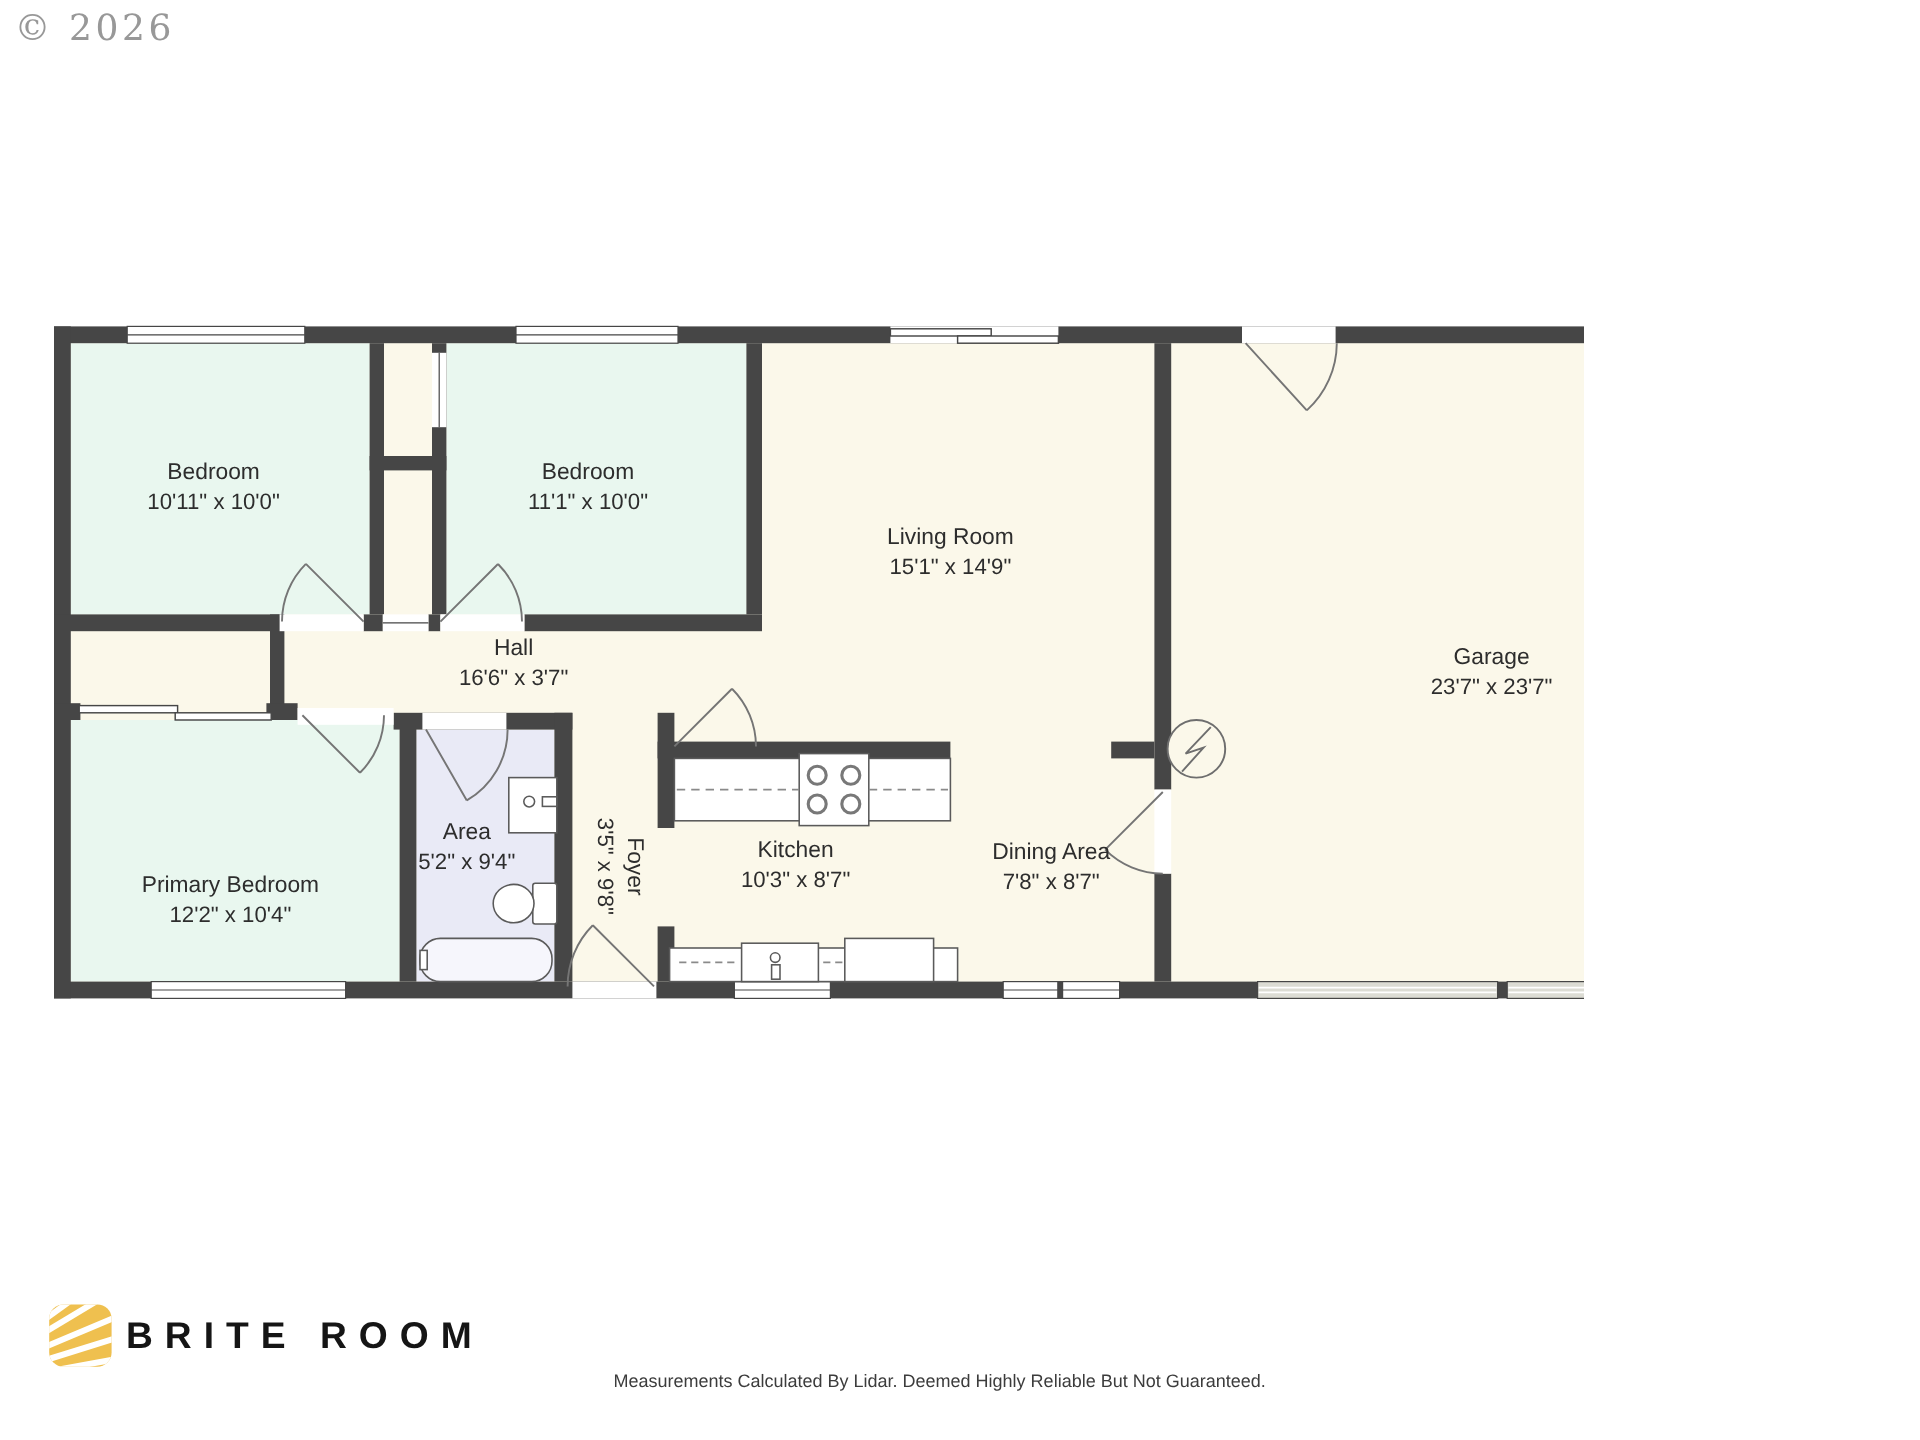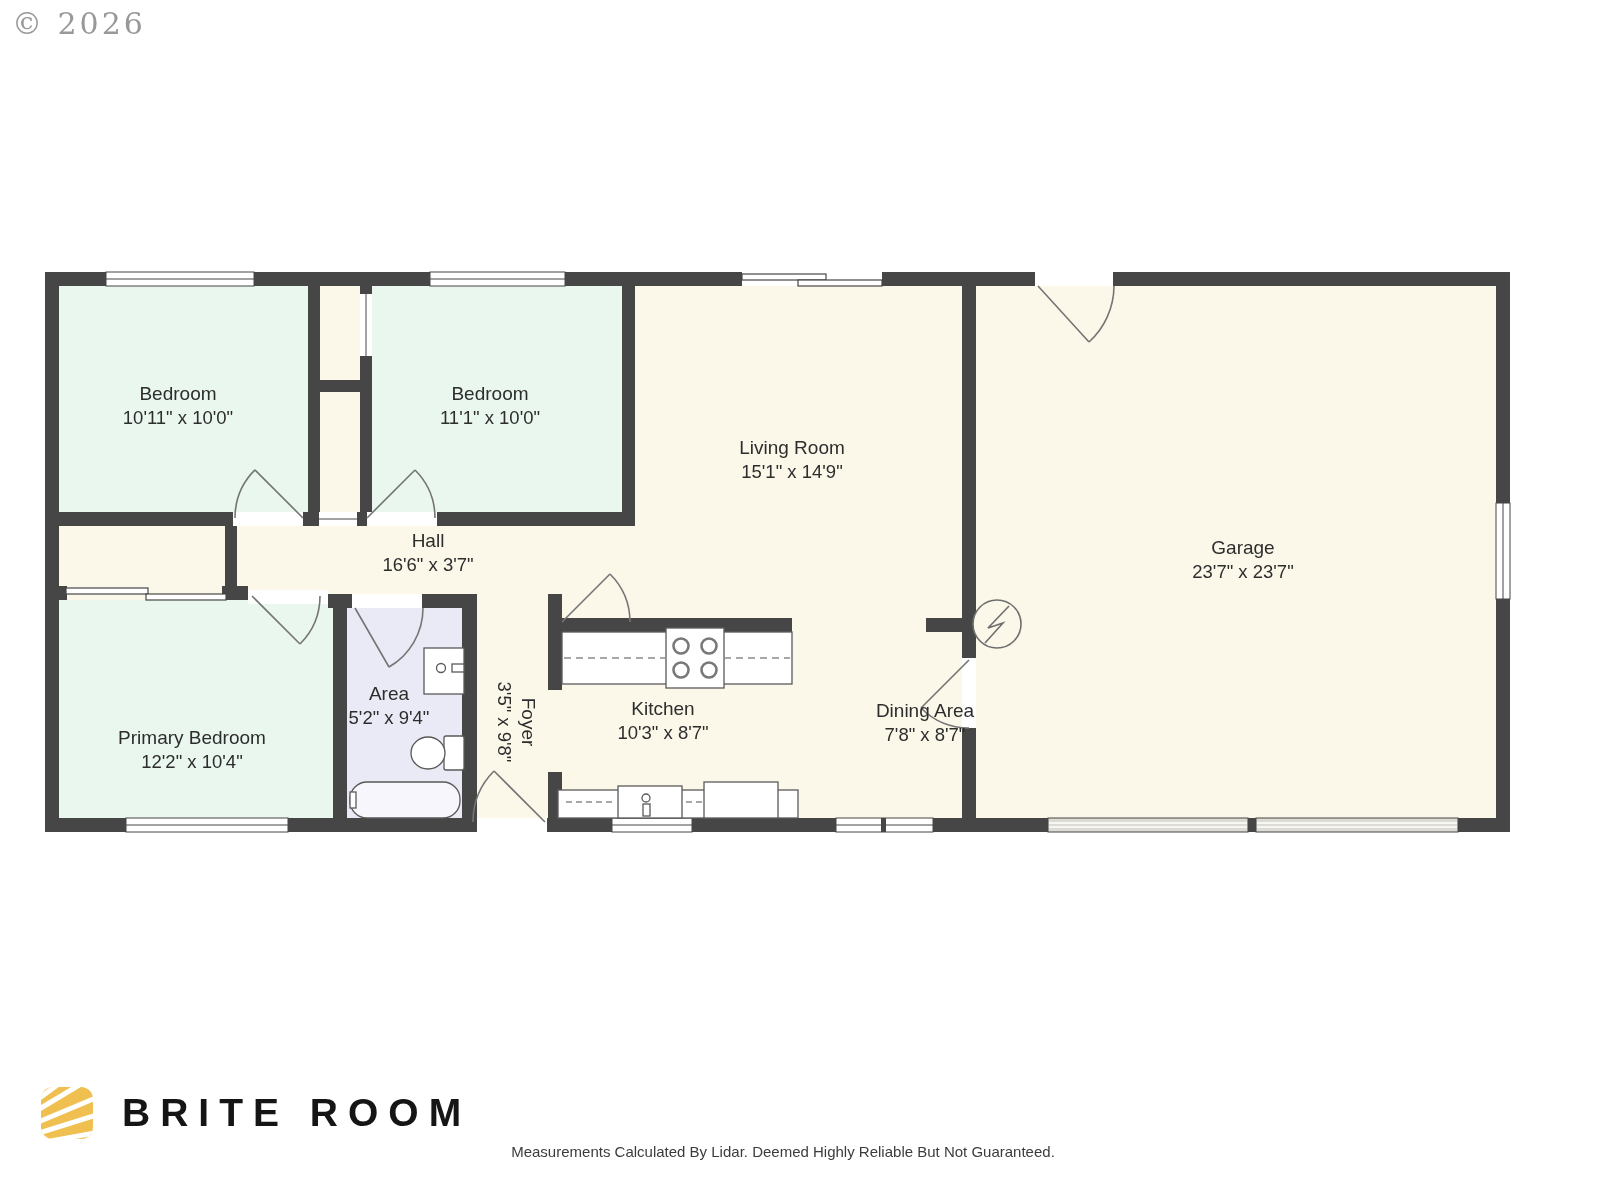--- a/index.html
+++ b/index.html
@@ -1,26 +1,26 @@
 <!DOCTYPE html>
 <html><head>
 <meta charset="utf-8">
 <style>
   html,body{margin:0;padding:0;background:#fff;}
-  .stage{position:relative;width:1600px;height:1200px;background:#fff;overflow:hidden;
+  .stage{position:relative;width:1320px;height:1200px;background:#fff;overflow:hidden;
          font-family:"Liberation Sans",sans-serif;}
   .copyright{position:absolute;left:12px;top:6px;font-family:"DejaVu Serif",serif;
              font-size:30px;letter-spacing:3px;color:#8d8d8d;opacity:.9;}
   svg.plan{position:absolute;left:0;top:0;}
   .label{position:absolute;transform:translate(-50%,0);text-align:center;color:#2d2d2d;white-space:nowrap;}
   .label .rname{font-size:19px;line-height:23px;}
   .label .rdims{font-size:18.5px;line-height:25px;}
   .label.rot{transform:translate(-50%,-50%) rotate(90deg);}
   .brand{position:absolute;left:40px;top:1086px;display:flex;align-items:center;}
-  .brand-text{margin-left:28px;font-size:39px;font-weight:800;letter-spacing:10px;
+  .brand-text{margin-left:11px;font-size:31px;font-weight:800;letter-spacing:10px;
               color:#151515;font-family:"Liberation Sans",sans-serif;}
   .disclaimer{position:absolute;left:783px;top:1127px;transform:translateX(-50%);
               font-size:15px;color:#3c3c3c;white-space:nowrap;margin-top:16px;}
 </style>
 </head>
 <body>
 
 <div class="stage">
 
   <div class="copyright">© 2026</div>
@@ -191,21 +191,21 @@
     <div class="rdims">5'2" x 9'4"</div>
   </div>
   <div class="label rot" style="left:516px;top:722px">
     <div class="rname">Foyer</div>
     <div class="rdims">3'5" x 9'8"</div>
   </div>
   <div class="label" style="left:663px;top:697px">
     <div class="rname">Kitchen</div>
     <div class="rdims">10'3" x 8'7"</div>
   </div>
-  <div class="label" style="left:925px;top:699px">
+  <div class="label" style="left:876px;top:699px">
     <div class="rname">Dining Area</div>
     <div class="rdims">7'8" x 8'7"</div>
   </div>
 
   <div class="brand">
     <svg width="54" height="54" viewBox="0 0 54 54">
       <defs>
           <clipPath id="lc">
             <rect x="1" y="1" width="52" height="52" rx="12"></rect>
           </clipPath>

